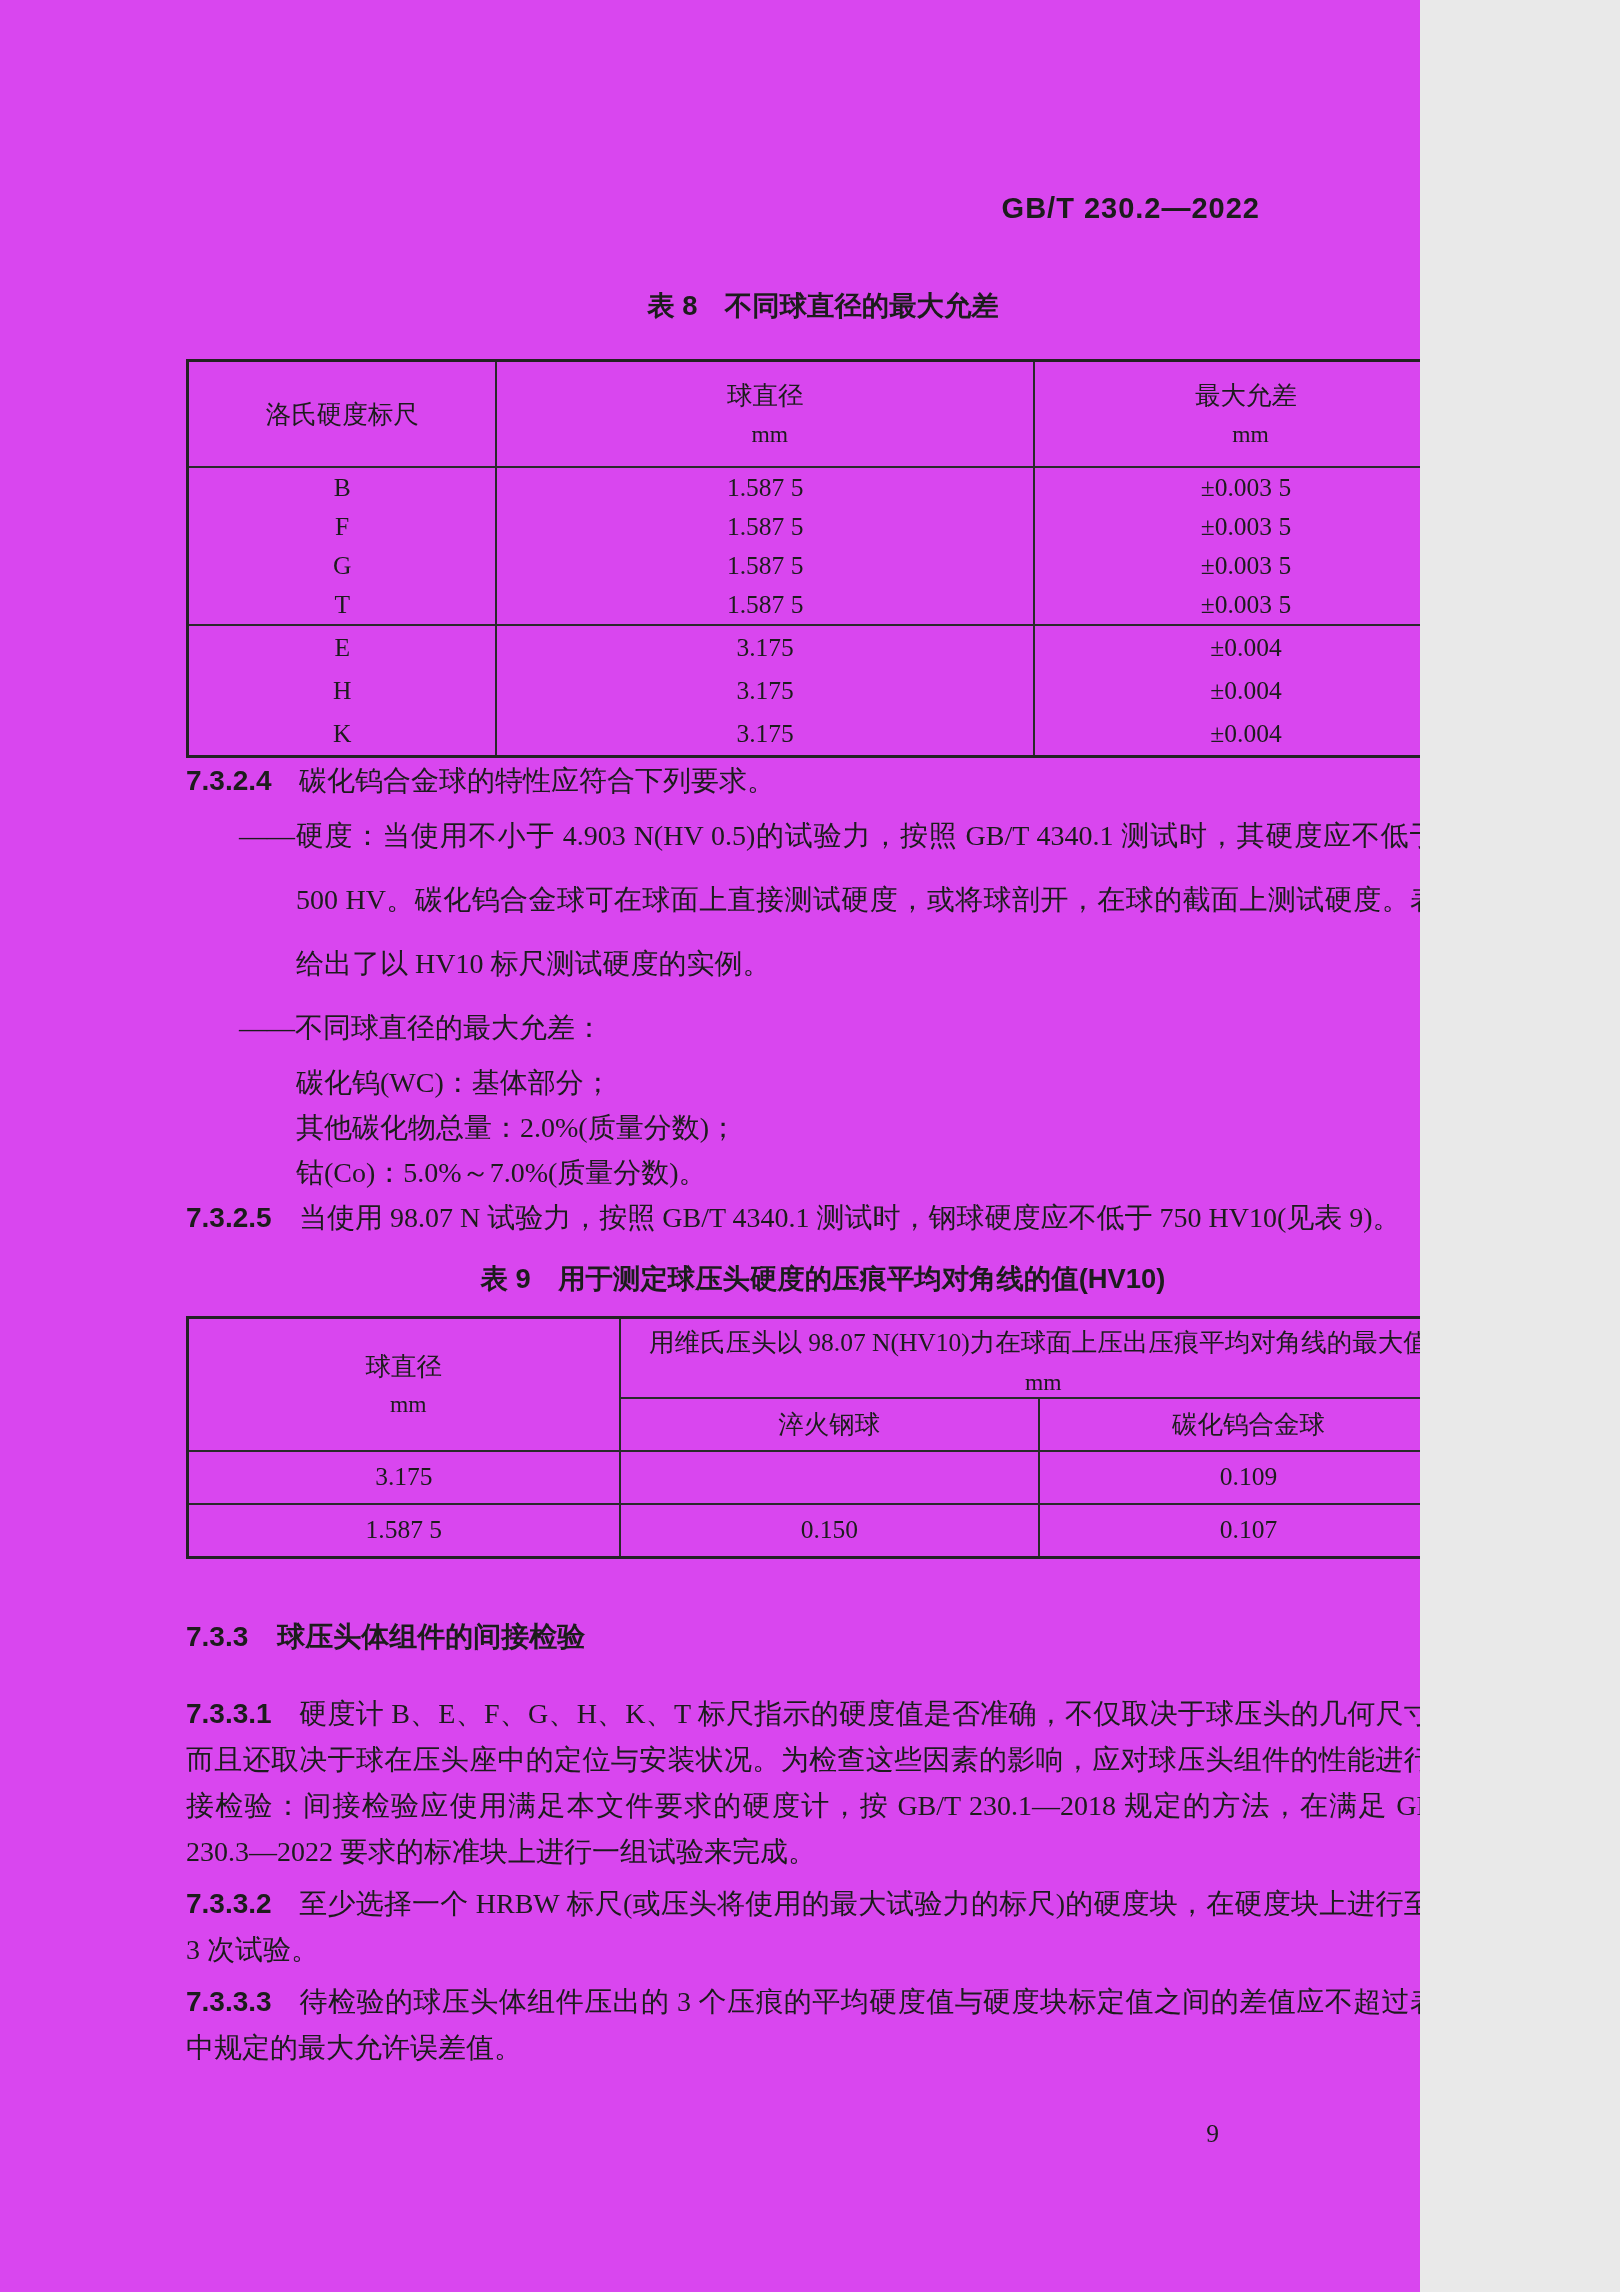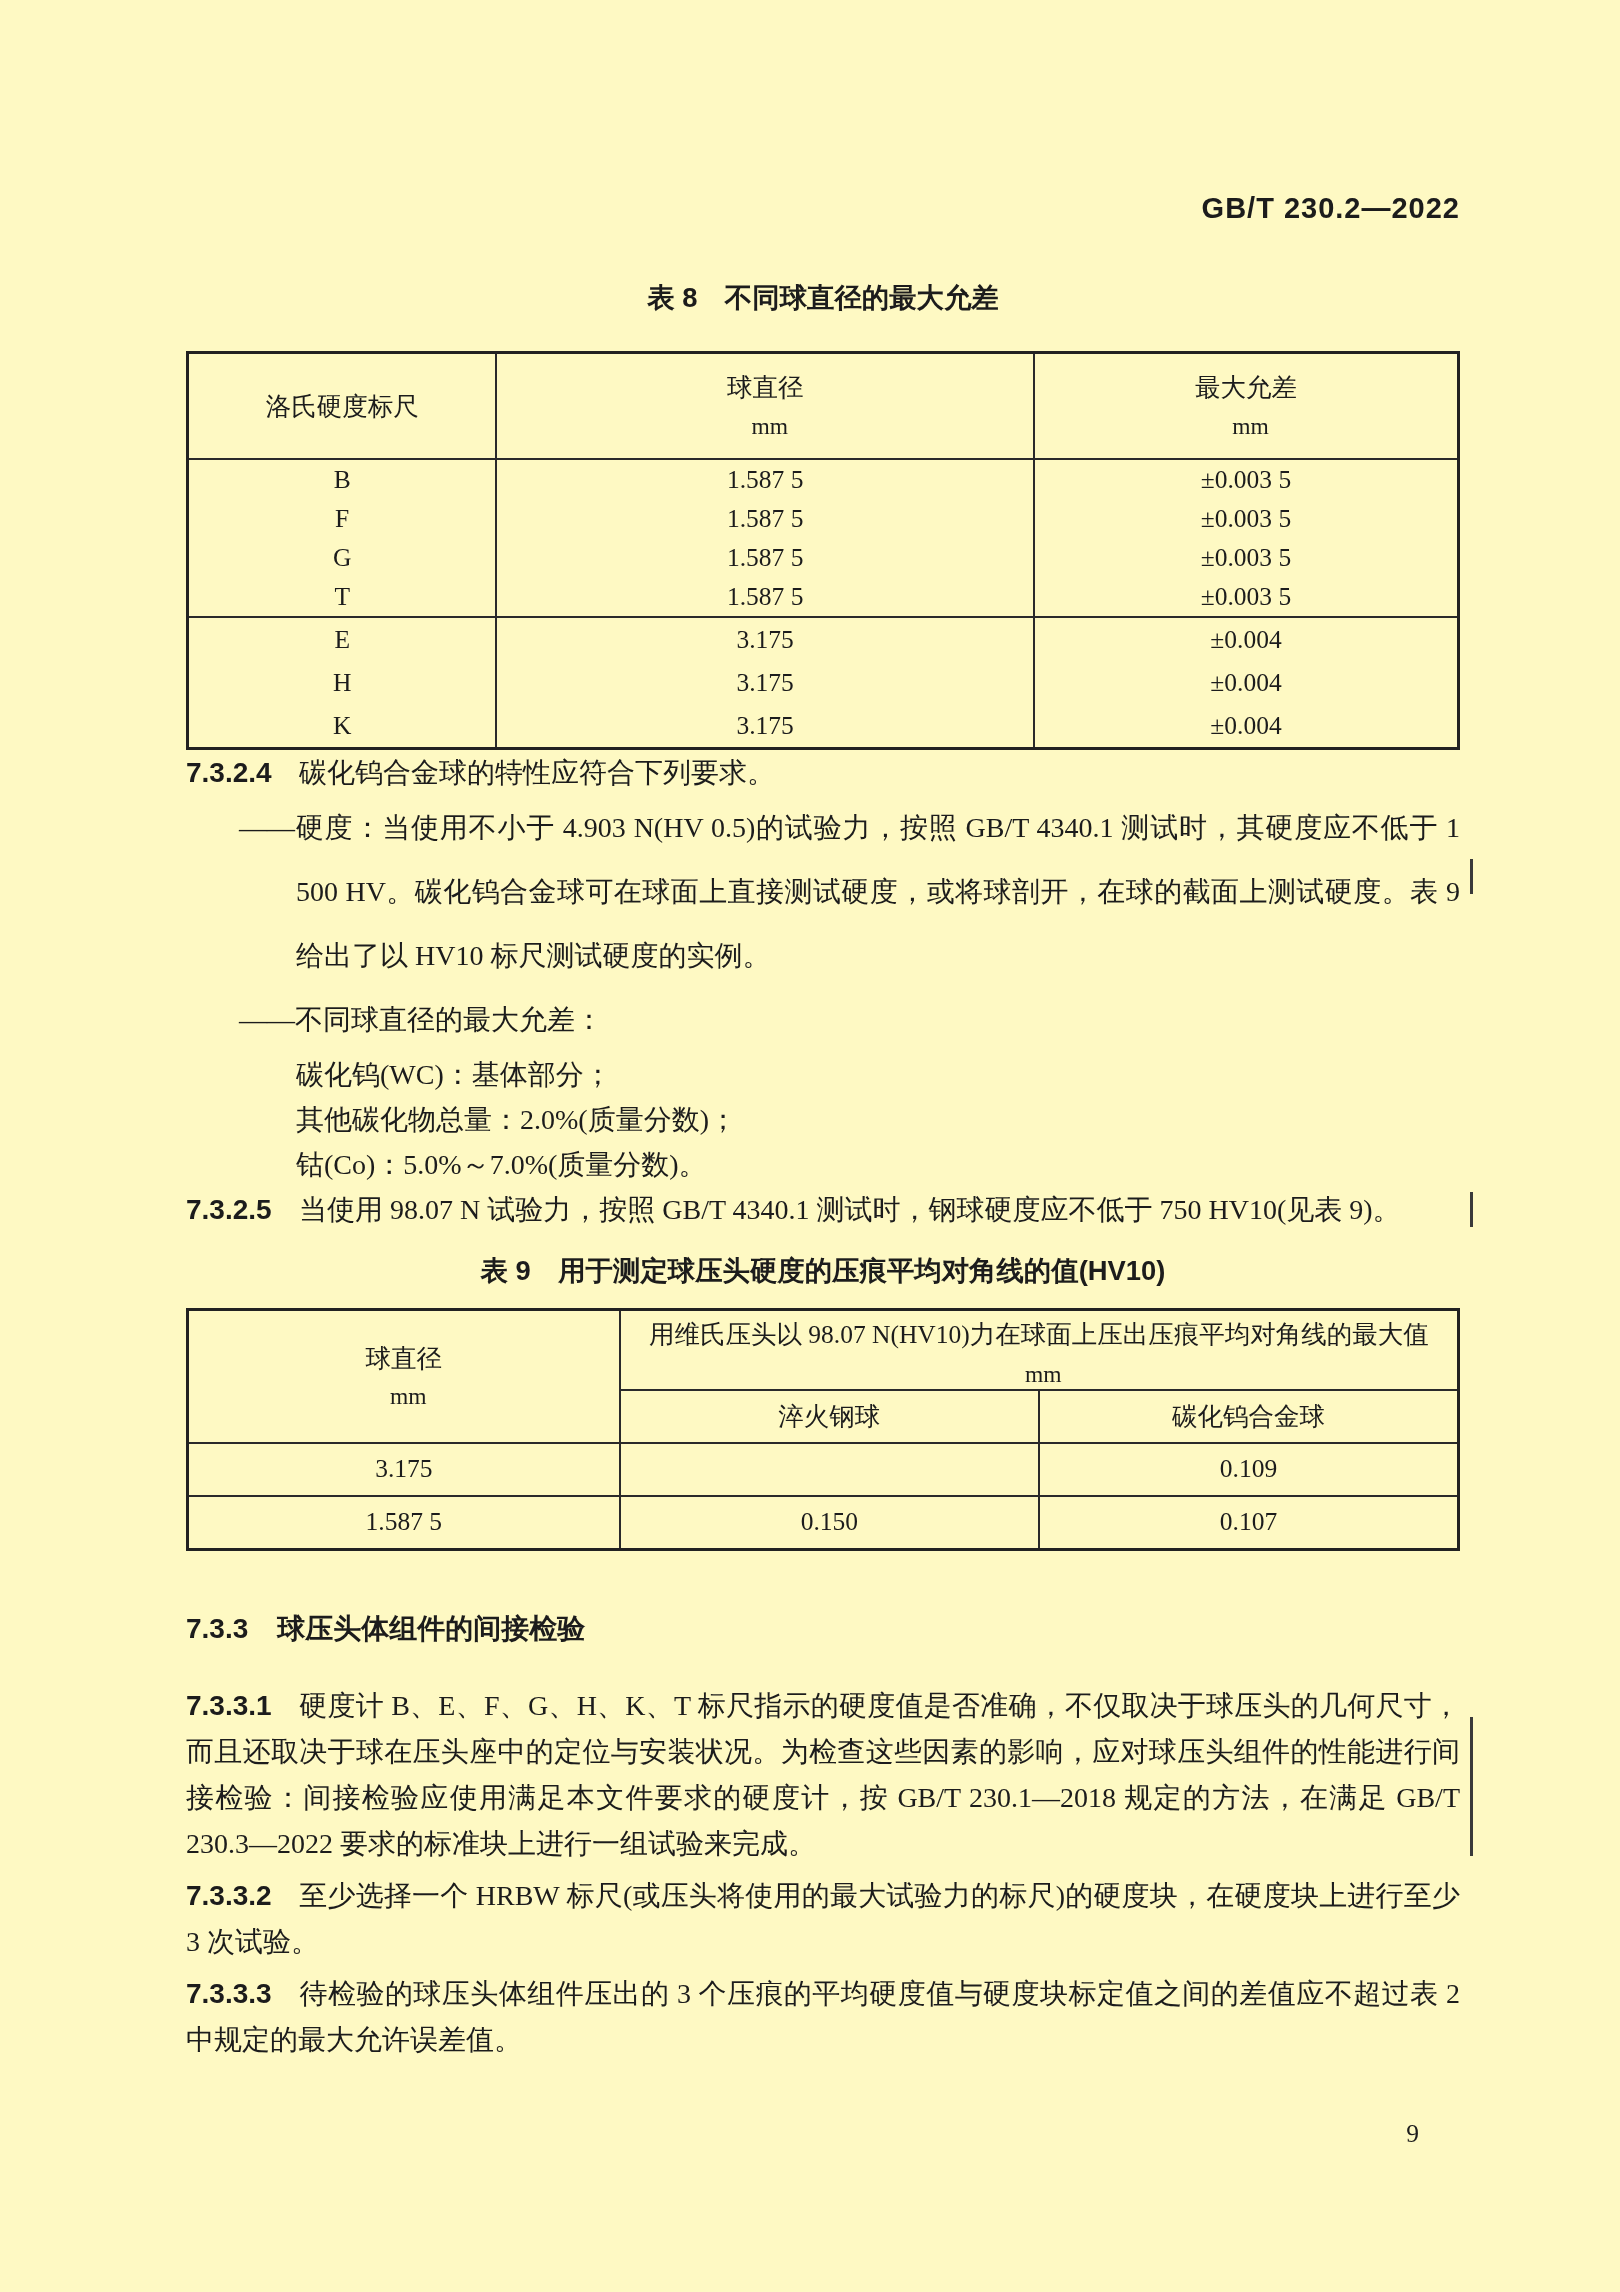--- a/index.html
+++ b/index.html
@@ -1,37 +1,37 @@
 <!DOCTYPE html>
 <html><head>
 <meta charset="utf-8">
 <style>
   html,body { margin:0; padding:0; background:#e9e9e9; }
   .page {
     position:relative;
-    width:1620px; height:2293px;
-    background:#fef9c3;
+    width:1420px; height:2293px;
+    background:#d946ef;
     font-family:"Liberation Serif","DejaVu Serif",serif;
     color:#1c1c1c;
     overflow:hidden;
     text-decoration:underline;
   }
   .doc-ref {
     position:absolute; top:192px; right:160px;
     font-family:"Liberation Sans","DejaVu Sans",sans-serif;
     font-weight:bold; font-size:29px; letter-spacing:1px;
   }
   .content { position:absolute; left:186px; top:280px; width:1274px; }
 
   .table-caption {
     text-align:center;
     font-family:"Liberation Sans","DejaVu Sans",sans-serif;
     font-weight:bold; font-size:27.4px; margin:0;
   }
-  .cap8 { margin-bottom:35px; }
+  .cap8 { margin-bottom:35px;margin-top:8px; }
   .cap9 { margin-top:19.6px; margin-bottom:19.6px; }
 
   table.doc-table {
     width:100%; border-collapse:collapse; table-layout:fixed;
     border:3.9px solid #222;
   }
   table.doc-table td {
     border:2px solid #2a2a2a; text-align:center;
     font-size:25.5px; padding:0; vertical-align:middle;
   }

